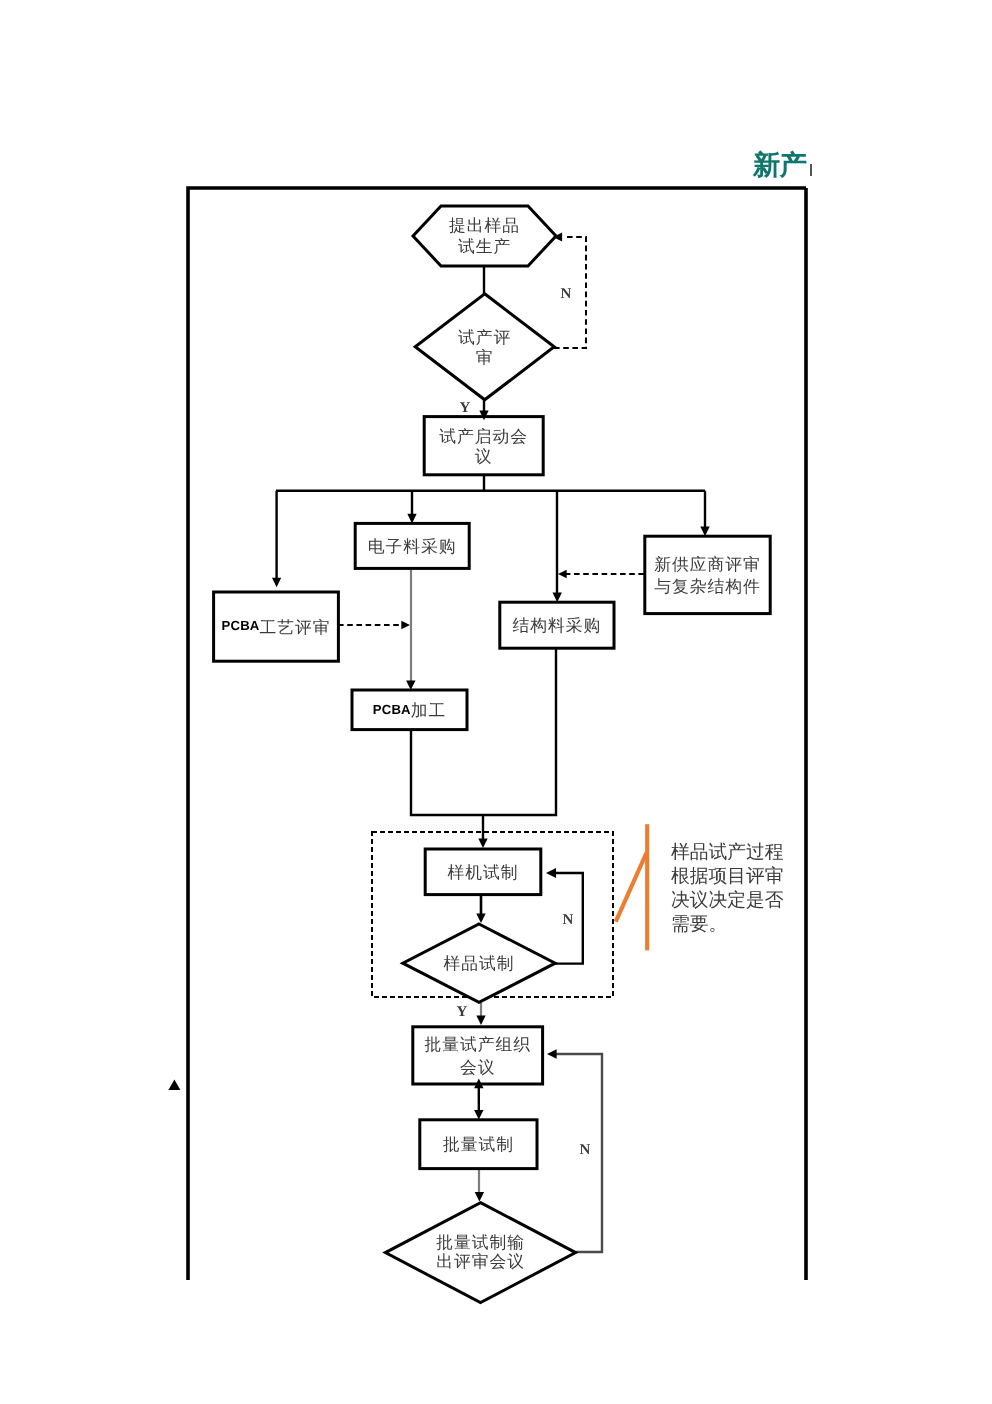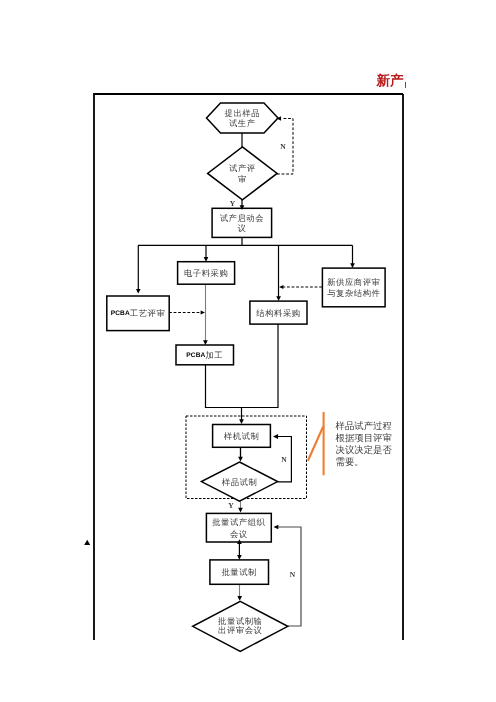--- a/index.html
+++ b/index.html
@@ -1,21 +1,21 @@
 <!DOCTYPE html>
 <html><head>
 <meta charset="utf-8">
 <style>
   html,body{margin:0;padding:0;background:#ffffff;}
   body{width:496px;height:702px;overflow:hidden;position:relative;
        font-family:"Liberation Serif", serif;-webkit-font-smoothing:antialiased;-moz-osx-font-smoothing:grayscale;
        text-rendering:geometricPrecision;}
   #root{position:absolute;left:0;top:0;width:496px;height:702px;background:#fff;}
-  .doc-title{position:absolute;left:376.5px;top:76.2px;font-family:Liberation Mono, monospace;
-             font-weight:bold;font-size:13.6px;line-height:13.6px;color:#b91c1c;white-space:nowrap;
+  .doc-title{position:absolute;left:376.5px;top:76.2px;font-family:Liberation Sans, sans-serif;
+             font-weight:bold;font-size:13.6px;line-height:13.6px;color:#0f766e;white-space:nowrap;
              letter-spacing:-0.2px;}
   .doc-caret{position:absolute;left:405px;top:81.5px;width:1.1px;height:6.4px;background:#555;}
   svg#fc{position:absolute;left:0;top:0;}
   text{font-family:"Liberation Serif", serif;fill:#3b3b3b;}
 </style>
 </head>
 <body>
 
 <div id="root">
   <div class="doc-title">新产</div>

